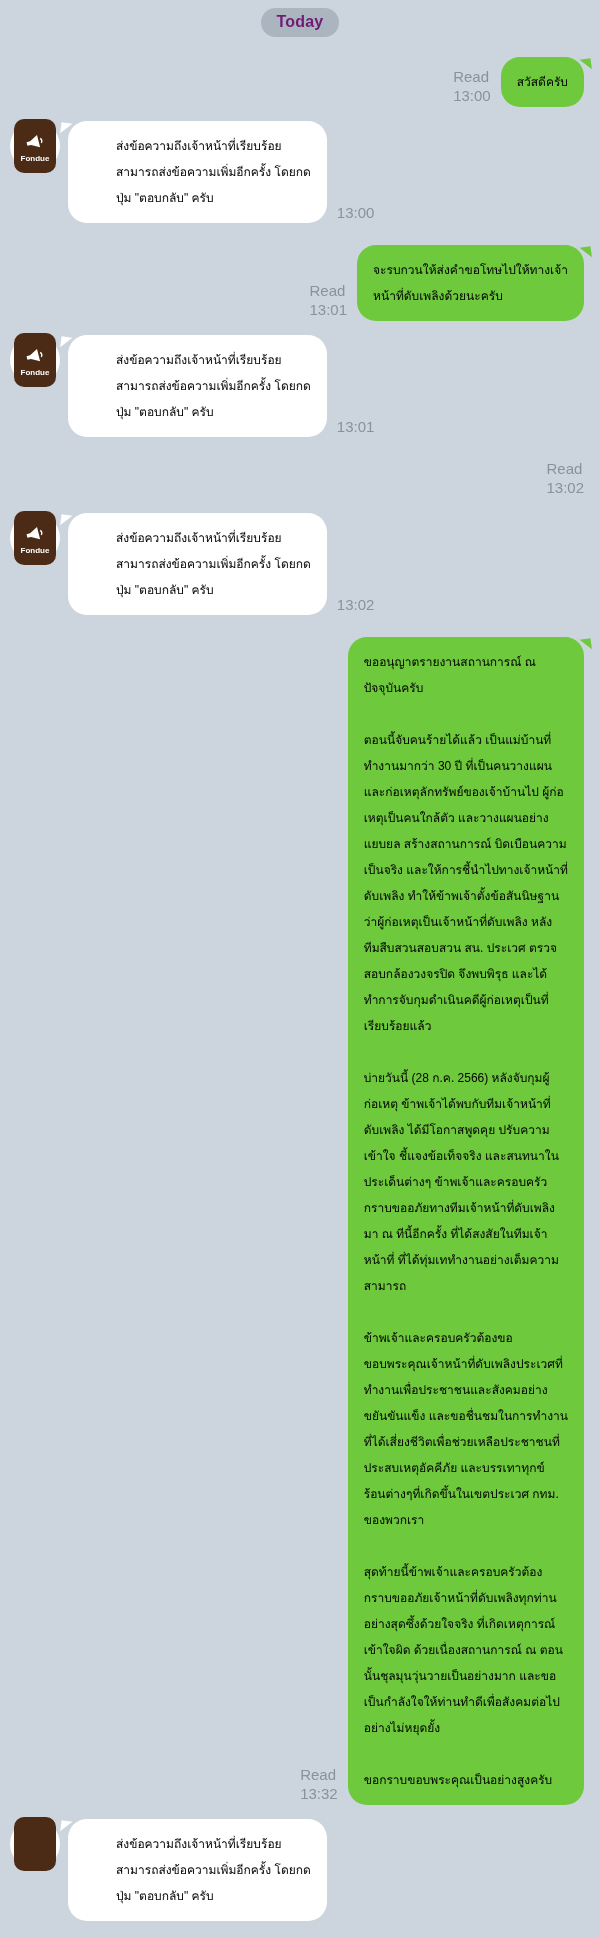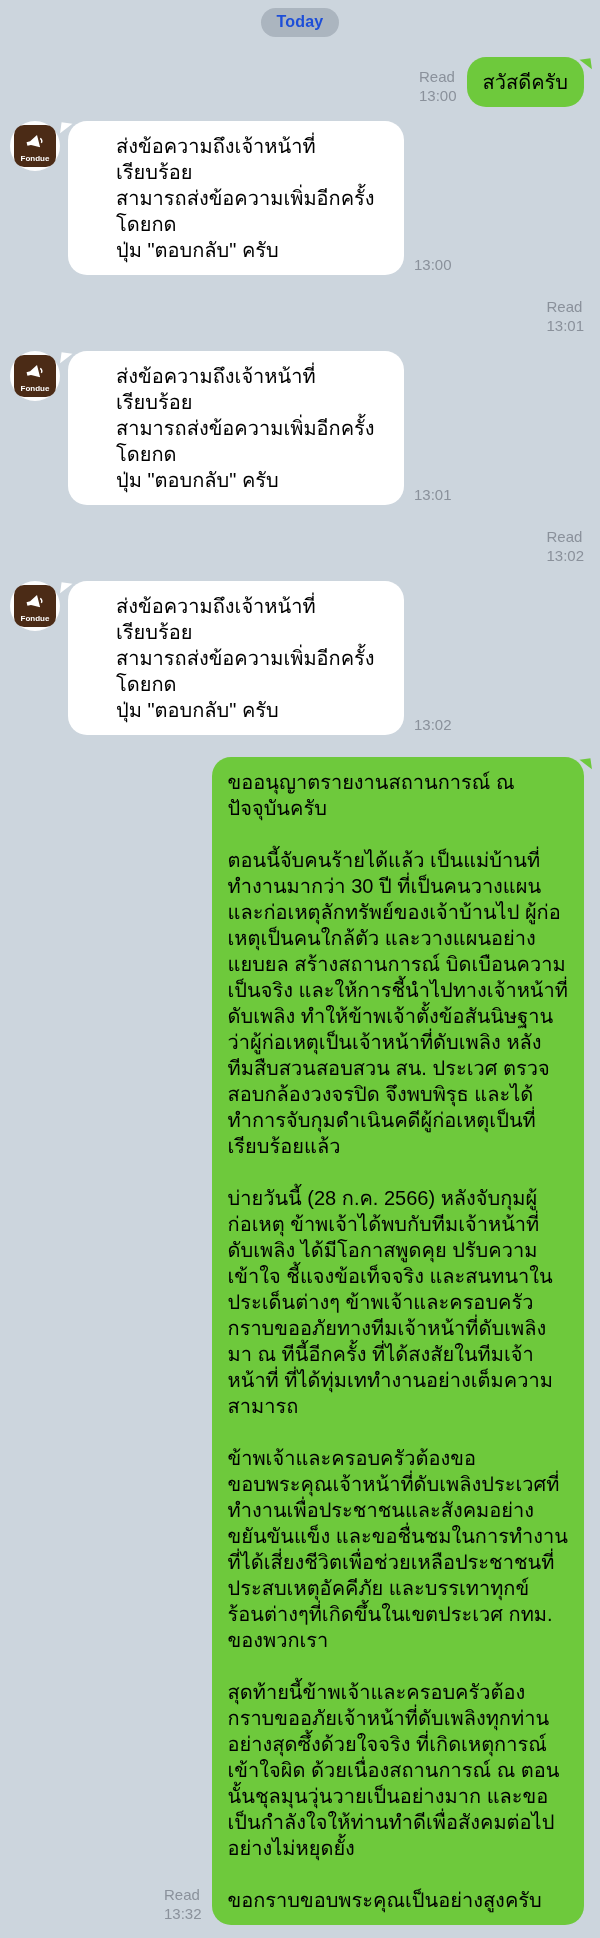--- a/index.html
+++ b/index.html
@@ -15,35 +15,35 @@
     width: 600px;
     height: 1938px;
     padding: 6px 6px 0 6px;
     display: flex;
     flex-direction: column;
   }
   
   .date-row { display: flex; justify-content: center; margin: 2px 0 20px 0; }
   .date-pill {
     background: rgba(160,170,180,0.75);
-    color: #1d4ed8;
+    color: #701a75;
     font-size: 16px;
     font-weight: bold;
     padding: 5px 16px 6px 16px;
     border-radius: 16px;
     letter-spacing: 0.2px;
   }
   
   .row { display: flex; align-items: flex-start; width: 100%; }
   .row.right { justify-content: flex-end; margin-bottom: 14px; }
   .row.left  { justify-content: flex-start; margin-bottom: 22px; }
   
   .bubble {
     position: relative;
-    font-size: 20px;
+    font-size: 12px;
     line-height: 26px;
     padding: 12px 16px;
     border-radius: 19px;
     white-space: pre-wrap;
     word-break: break-word;
   }
   .bubble.green {
     background: #6ec93c;
     max-width: 428px;
     margin-right: 10px;
@@ -99,21 +99,21 @@
     width: 50px; height: 50px;
     border-radius: 50%;
     background: #fdfdfd;
     display: flex;
     align-items: center;
     justify-content: center;
     margin: 0 8px 0 4px;
     flex: 0 0 auto;
   }
   .avatar {
-    width: 42px; height: 42px;
+    width: 42px; height: 54px;
     border-radius: 10px;
     background: #4b2b16;
     display: flex;
     flex-direction: column;
     align-items: center;
     justify-content: center;
     overflow: hidden;
   }
   .avatar svg { width: 22px; height: 22px; margin-top: 2px; }
   .avatar-label {
@@ -155,20 +155,22 @@
 สามารถส่งข้อความเพิ่มอีกครั้ง โดยกด
 ปุ่ม "ตอบกลับ" ครับ</div>
     <div class="time-left">13:00</div>
   </div>
 
   <div class="row right">
     <div class="meta">
       <span>Read</span>
       <span>13:01</span>
     </div>
+    <div class="bubble green">จะรบกวนให้ส่งคำขอโทษไปให้ทางเจ้า
+หน้าที่ดับเพลิงด้วยนะครับ</div>
   </div>
 
   <div class="row left">
     <div class="avatar-wrap">
       <div class="avatar">
         <svg viewBox="0 0 24 24" style="transform:rotate(-14deg)">
             <path d="M3 10v4h4l9 5V5l-9 5H3z" fill="#ffffff"></path>
             <path d="M18.5 9.5a3.5 3.5 0 0 1 0 5" stroke="#ffffff" stroke-width="1.6" fill="none"></path>
           </svg>
         <span class="avatar-label">Fondue</span>

